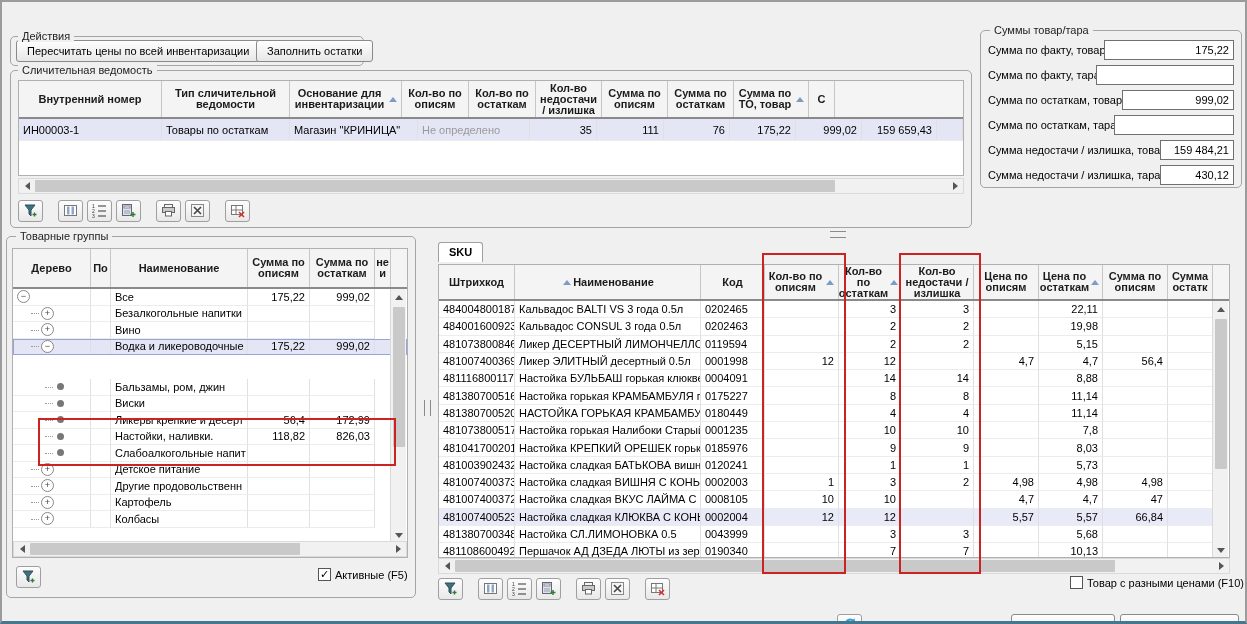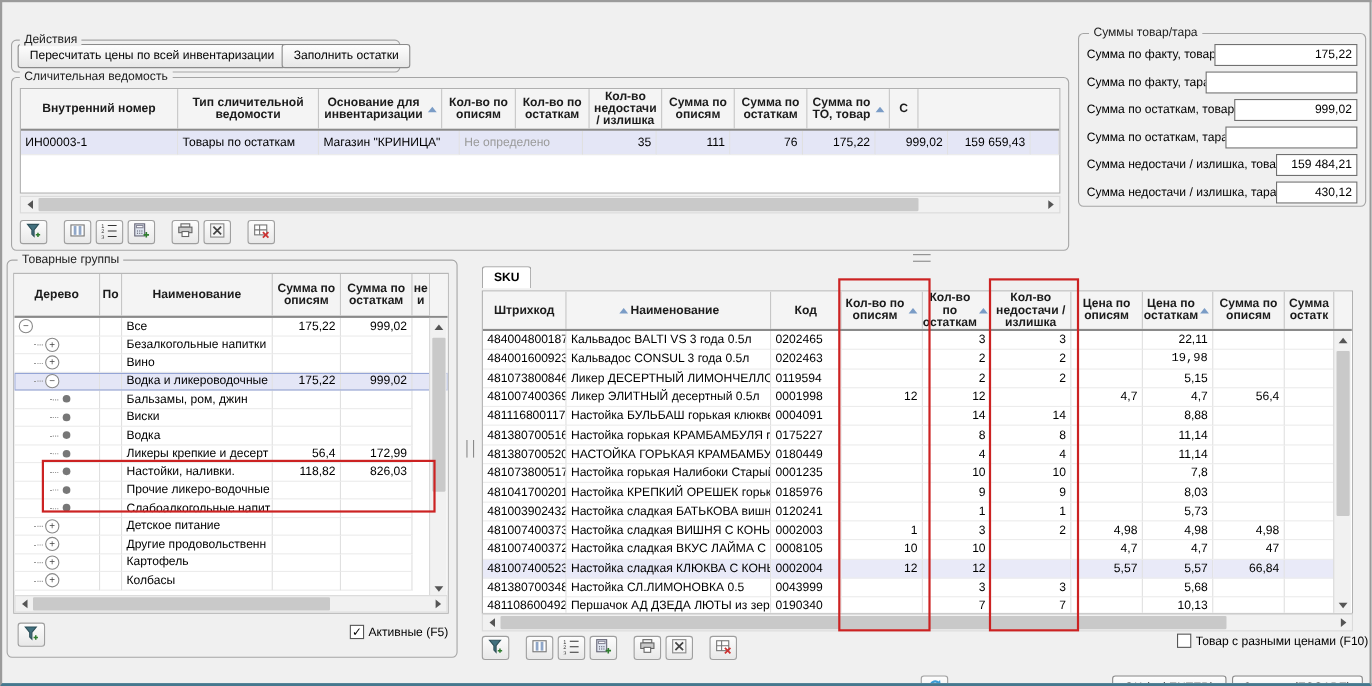--- a/index.html
+++ b/index.html
@@ -248,47 +248,37 @@
         <div class="drow sel" style="height: 16.5px; outline: rgb(149, 165, 214) solid 1px; outline-offset: -1px;">
           <div class="dcell" style="width: 78px; padding-left: 18px;">
             <span class="dots"></span>
             <span class="node-circ">−</span>
           </div>
           <div class="dcell" style="width: 20px;"></div>
           <div class="dcell" style="width: 137px;">Водка и ликероводочные</div>
           <div class="dcell r" style="width: 62px;">175,22</div>
           <div class="dcell r" style="width: 65px;">999,02</div>
         </div>
-        <div class="drow" style="height: 16.5px;">
+        <div class="drow" style="height: 16.5px; margin-top: 24px;">
           <div class="dcell" style="width: 78px; padding-left: 32px;">
             <span class="dots"></span>
             <span class="node-dot"></span>
           </div>
           <div class="dcell" style="width: 20px;"></div>
           <div class="dcell" style="width: 137px;">Бальзамы, ром, джин</div>
           <div class="dcell r" style="width: 62px;"></div>
           <div class="dcell r" style="width: 65px;"></div>
         </div>
         <div class="drow" style="height: 16.5px;">
           <div class="dcell" style="width: 78px; padding-left: 32px;">
             <span class="dots"></span>
             <span class="node-dot"></span>
           </div>
           <div class="dcell" style="width: 20px;"></div>
           <div class="dcell" style="width: 137px;">Виски</div>
-          <div class="dcell r" style="width: 62px;"></div>
-          <div class="dcell r" style="width: 65px;"></div>
-        </div>
-        <div class="drow" style="height: 16.5px;">
-          <div class="dcell" style="width: 78px; padding-left: 32px;">
-            <span class="dots"></span>
-            <span class="node-dot"></span>
-          </div>
-          <div class="dcell" style="width: 20px;"></div>
-          <div class="dcell" style="width: 137px;">Водка</div>
           <div class="dcell r" style="width: 62px;"></div>
           <div class="dcell r" style="width: 65px;"></div>
         </div>
         <div class="drow" style="height: 16.5px;">
           <div class="dcell" style="width: 78px; padding-left: 32px;">
             <span class="dots"></span>
             <span class="node-dot"></span>
           </div>
           <div class="dcell" style="width: 20px;"></div>
           <div class="dcell" style="width: 137px;">Ликеры крепкие и десерт</div>
@@ -297,30 +287,20 @@
         </div>
         <div class="drow" style="height: 16.5px;">
           <div class="dcell" style="width: 78px; padding-left: 32px;">
             <span class="dots"></span>
             <span class="node-dot"></span>
           </div>
           <div class="dcell" style="width: 20px;"></div>
           <div class="dcell" style="width: 137px;">Настойки, наливки.</div>
           <div class="dcell r" style="width: 62px;">118,82</div>
           <div class="dcell r" style="width: 65px;">826,03</div>
-        </div>
-        <div class="drow" style="height: 16.5px;">
-          <div class="dcell" style="width: 78px; padding-left: 32px;">
-            <span class="dots"></span>
-            <span class="node-dot"></span>
-          </div>
-          <div class="dcell" style="width: 20px;"></div>
-          <div class="dcell" style="width: 137px;">Прочие ликеро-водочные</div>
-          <div class="dcell r" style="width: 62px;"></div>
-          <div class="dcell r" style="width: 65px;"></div>
         </div>
         <div class="drow" style="height: 16.5px;">
           <div class="dcell" style="width: 78px; padding-left: 32px;">
             <span class="dots"></span>
             <span class="node-dot"></span>
           </div>
           <div class="dcell" style="width: 20px;"></div>
           <div class="dcell" style="width: 137px;">Слабоалкогольные напит</div>
           <div class="dcell r" style="width: 62px;"></div>
           <div class="dcell r" style="width: 65px;"></div>
@@ -427,21 +407,21 @@
           <div class="dcell r" style="width: 45px;"></div>
         </div>
         <div class="drow" style="height: 17.3px;">
           <div class="dcell" style="width: 76px;">4840016009231</div>
           <div class="dcell" style="width: 186px;">Кальвадос CONSUL 3 года 0.5л</div>
           <div class="dcell" style="width: 64px;">0202463</div>
           <div class="dcell r" style="width: 74px;"></div>
           <div class="dcell r" style="width: 62px;">2</div>
           <div class="dcell r" style="width: 73px;">2</div>
           <div class="dcell r" style="width: 65px;"></div>
-          <div class="dcell r" style="width: 64px; font-family: Liberation Mono, monospace;">19,98</div>
+          <div class="dcell r" style="width: 64px;">19,98</div>
           <div class="dcell r" style="width: 65px;"></div>
           <div class="dcell r" style="width: 45px;"></div>
         </div>
         <div class="drow" style="height: 17.3px;">
           <div class="dcell" style="width: 76px;">4810738008461</div>
           <div class="dcell" style="width: 186px;">Ликер ДЕСЕРТНЫЙ ЛИМОНЧЕЛЛО 2</div>
           <div class="dcell" style="width: 64px;">0119594</div>
           <div class="dcell r" style="width: 74px;"></div>
           <div class="dcell r" style="width: 62px;">2</div>
           <div class="dcell r" style="width: 73px;">2</div>

